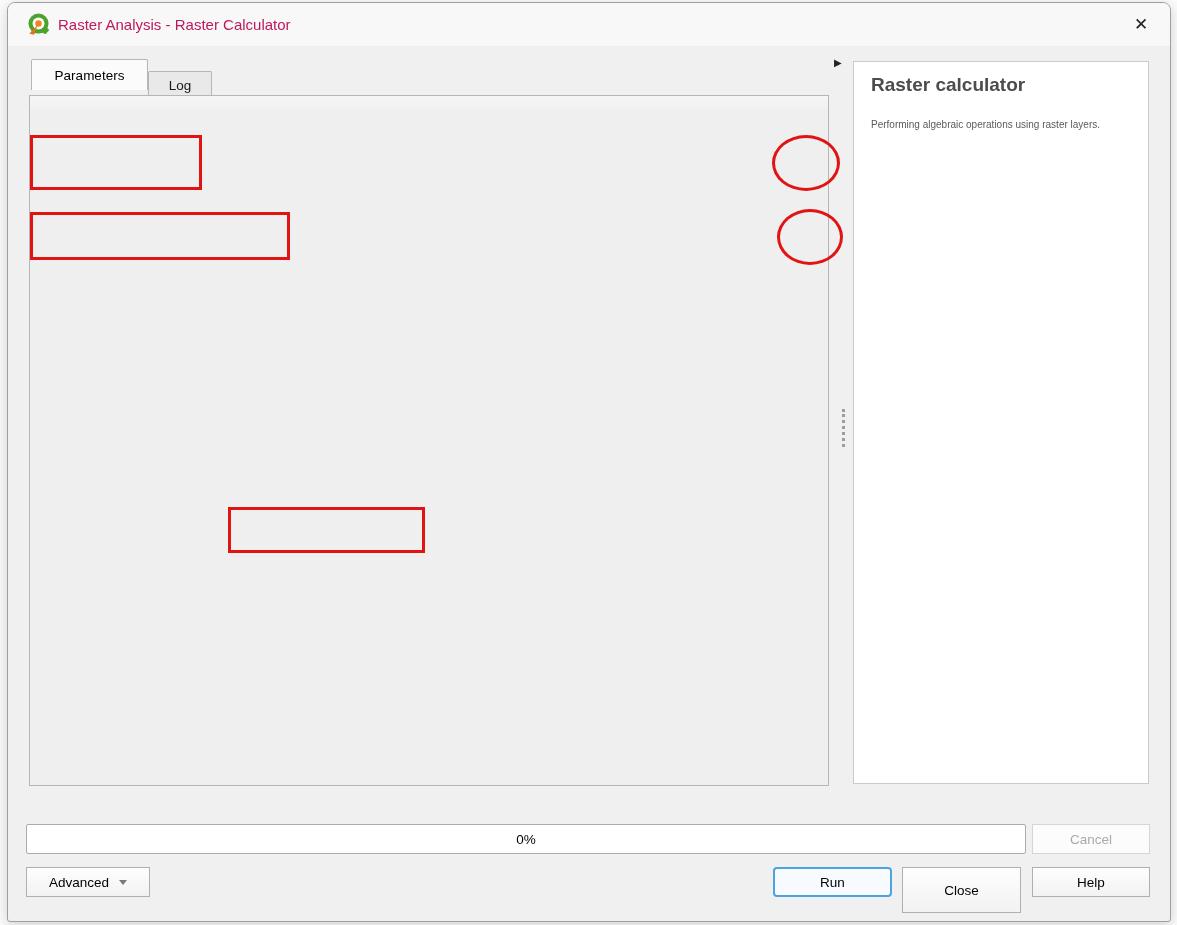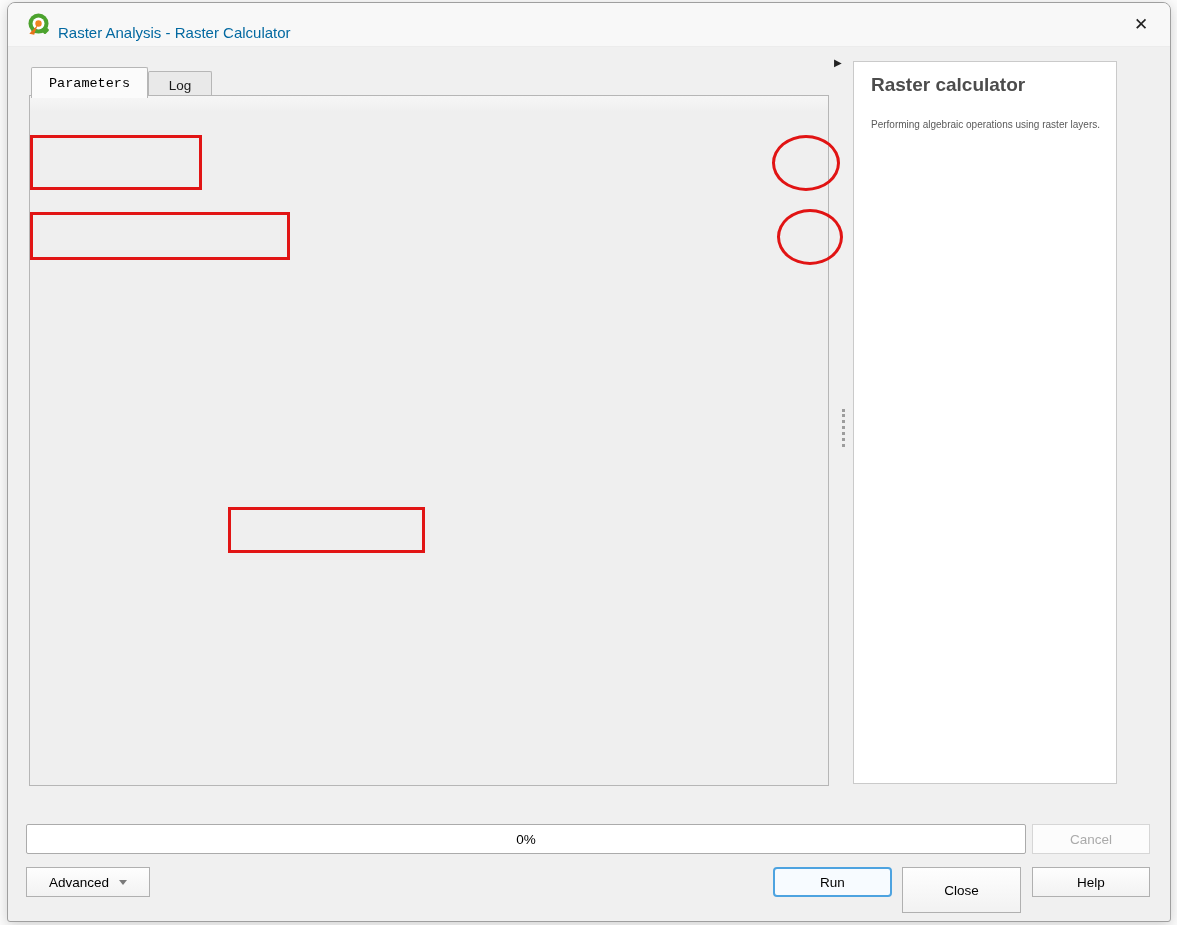--- a/index.html
+++ b/index.html
@@ -2,26 +2,26 @@
 <html><head>
 <meta charset="utf-8">
 <style>
   html,body{margin:0;padding:0;width:1177px;height:925px;background:#fcfcfc;
     font-family:"Liberation Sans",sans-serif;font-size:13.5px;color:#000;overflow:hidden;}
   .window{position:absolute;left:7px;top:2px;width:1162px;height:918px;background:#f0f0f0;
     border:1px solid #9f9f9f;border-radius:8px 8px 3px 3px;box-shadow:0 3px 14px rgba(0,0,0,.18);overflow:hidden;}
   .abs{position:absolute;}
   
   .titlebar{left:0;top:0;width:100%;height:43px;background:#f8f8f8;border-bottom:1px solid #ececec;}
-  .title-text{left:50px;top:21px;font-size:15px;color:#0369a1;white-space:nowrap;}
+  .title-text{left:50px;top:13px;font-size:15px;color:#be185d;white-space:nowrap;}
   .close-btn{left:1112px;top:5px;width:42px;height:32px;display:flex;align-items:center;justify-content:center;
     font-size:17px;color:#222;cursor:default;}
   
   .tab{border:1px solid #b6b6b6;border-bottom:none;border-radius:2px 2px 0 0;display:flex;align-items:center;justify-content:center;}
-  .tab-active{left:23px;top:64px;width:115px;height:30px;background:#fbfbfb;z-index:3;font-family:Liberation Mono, monospace;}
+  .tab-active{left:23px;top:56px;width:115px;height:30px;background:#fbfbfb;z-index:3;}
   .tab-inactive{left:140px;top:68px;width:62px;height:26px;background:#e9e9e9;z-index:1;color:#1a1a1a;}
   .pane{left:21px;top:92px;width:798px;height:689px;background:linear-gradient(#f6f6f6,#efefef 16px);
     border:1px solid #b6b6b6;z-index:2;}
   
   .lbl{white-space:nowrap;color:#000;}
   .field{background:#fff;border:1px solid #b4b4b4;border-radius:2px;font-family:"Liberation Sans",sans-serif;
     font-size:13.5px;color:#000;padding:0 8px;box-sizing:border-box;outline:none;}
   .btn{background:linear-gradient(#fefefe,#f2f2f2);border:1px solid #b0b0b0;border-radius:0;
     display:flex;align-items:center;justify-content:center;box-sizing:border-box;font-size:13.5px;color:#000;}
   .spin{position:absolute;right:6px;top:3px;width:14px;height:25px;display:flex;flex-direction:column;
@@ -30,21 +30,21 @@
   .tri-down{width:0;height:0;border-left:4.5px solid transparent;border-right:4.5px solid transparent;border-top:6px solid #9a9a9a;}
   .combo-arrow{width:0;height:0;border-left:5px solid transparent;border-right:5px solid transparent;border-top:6px solid #3c3c3c;}
   .clear-icon{width:24px;height:16px;background:#a3a3a3;clip-path:polygon(27% 0,100% 0,100% 100%,27% 100%,0 50%);
     color:#fff;font-size:10px;display:flex;align-items:center;justify-content:center;padding-left:5px;box-sizing:border-box;}
   .checkbox{width:17px;height:17px;background:#fff;border:1px solid #6e6e6e;border-radius:1px;
     display:flex;align-items:center;justify-content:center;font-size:15px;font-weight:bold;color:#000;}
   
   .ann{border:3px solid #e11414;z-index:50;pointer-events:none;background:transparent;}
   .ann-ellipse{border-radius:50%;}
   
-  .help-panel{left:845px;top:58px;width:264px;height:723px;background:#fff;border:1px solid #cacaca;box-sizing:border-box;}
+  .help-panel{left:845px;top:58px;width:296px;height:723px;background:#fff;border:1px solid #cacaca;box-sizing:border-box;}
   .help-title{left:17px;top:12px;font-size:19px;font-weight:bold;color:#4c4c4c;}
   .help-desc{left:17px;top:56px;width:264px;font-size:10px;color:#5a5a5a;line-height:1.4;}
   .collapse-arrow{left:826px;top:54px;font-size:10px;color:#222;}
   .splitter-dots{left:834px;top:406px;height:38px;width:0;border-left:3px dotted #9d9d9d;}
   
   .progress{left:18px;top:821px;width:1000px;height:30px;background:#fff;border:1px solid #ababab;border-radius:2px;
     display:flex;align-items:center;justify-content:center;box-sizing:border-box;}
   .btn-disabled{background:#fcfcfc;border:1px solid #d6d6d6;color:#aaa;}
   .run-btn{border:2px solid #4da3e0;background:#f7fbff;border-radius:4px;}
   .ellipsis-drop{font-size:8px;color:#444;margin-left:2px;margin-top:8px;}

